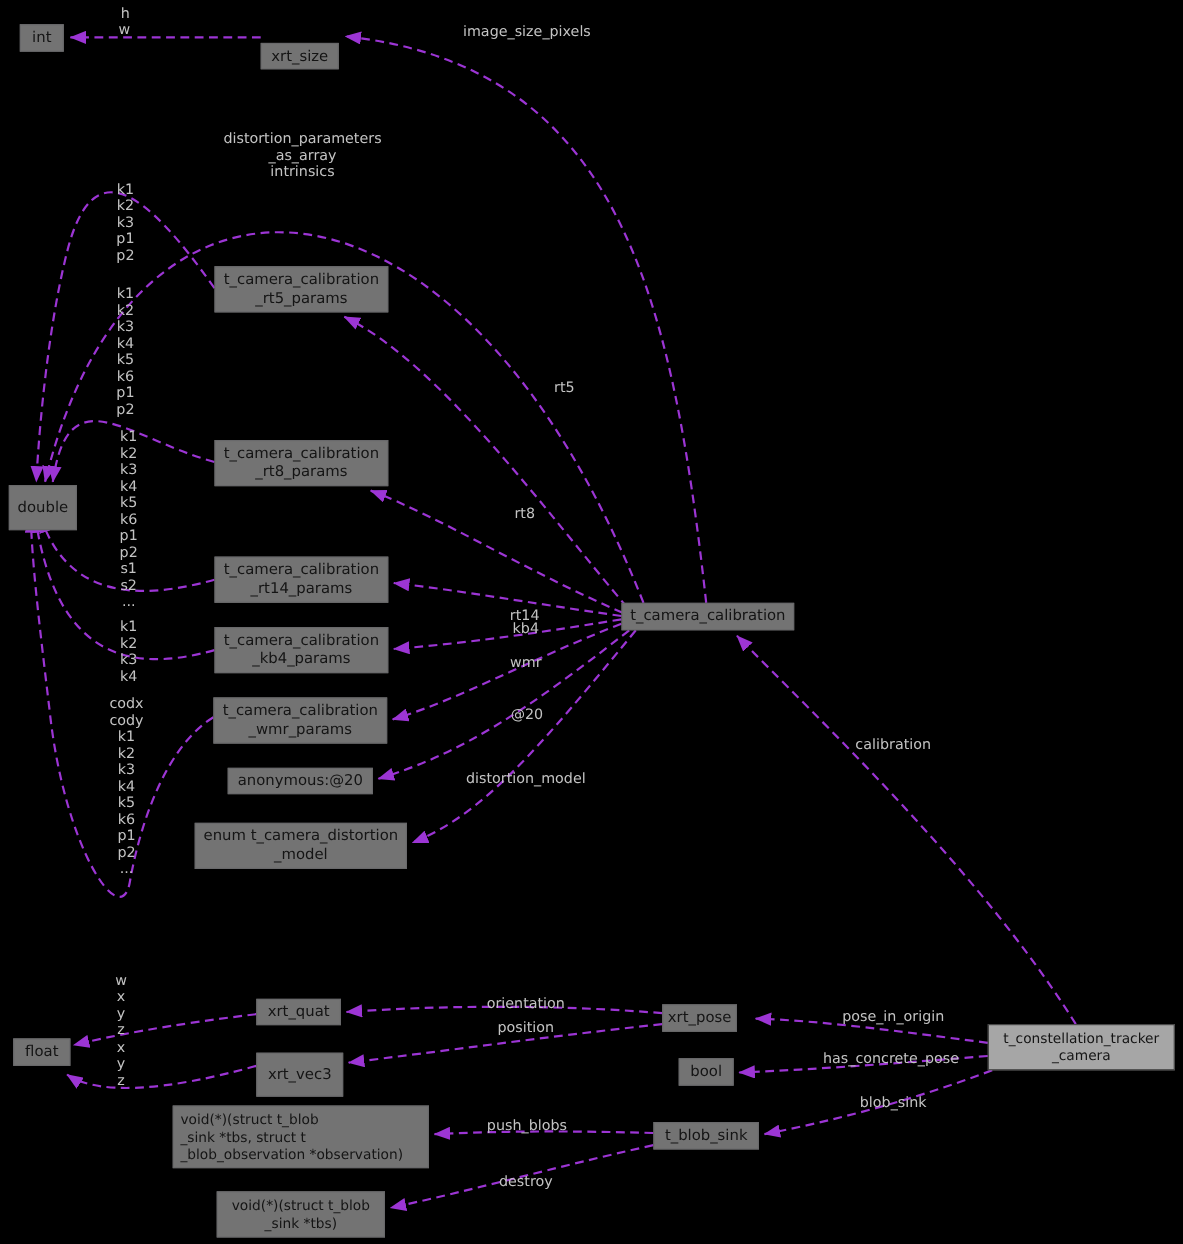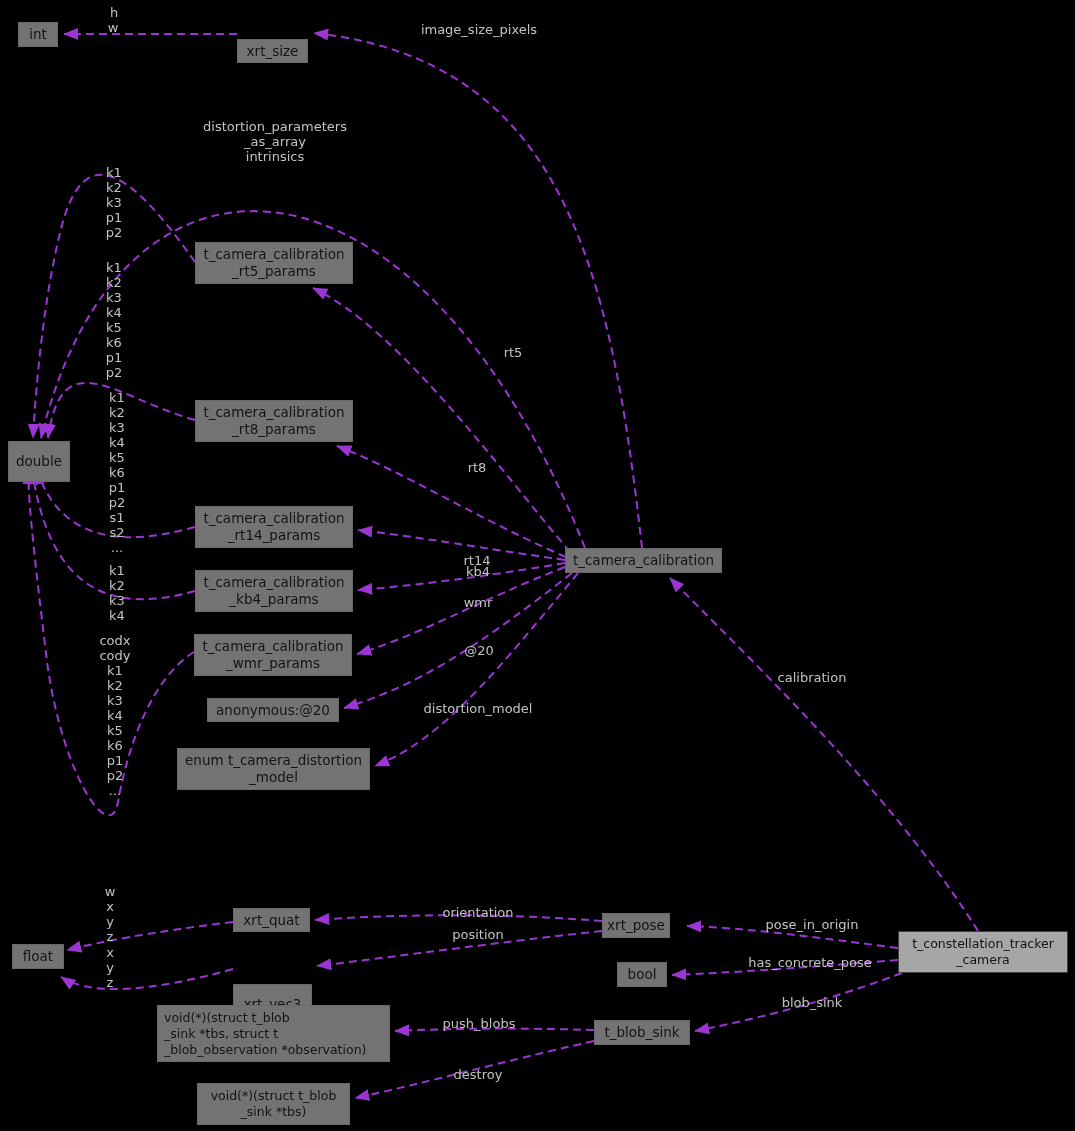--- a/index.html
+++ b/index.html
@@ -96,21 +96,21 @@
     <div class="node hl small" style="left: 898px; top: 931px; width: 170px; height: 42px;">
       <div>t_constellation_tracker</div>
       <div>_camera</div>
     </div>
     <div class="node" style="left: 12px; top: 944px; width: 52px; height: 25px;">
       <div>float</div>
     </div>
     <div class="node" style="left: 233px; top: 908px; width: 77px; height: 24px;">
       <div>xrt_quat</div>
     </div>
-    <div class="node" style="left: 233px; top: 984px; width: 79px; height: 40px;">
+    <div class="node" style="left: 233px; top: 957px; width: 79px; height: 40px;">
       <div>xrt_vec3</div>
     </div>
     <div class="node" style="left: 602px; top: 913px; width: 68px; height: 25px;">
       <div>xrt_pose</div>
     </div>
     <div class="node" style="left: 617px; top: 962px; width: 50px; height: 25px;">
       <div>bool</div>
     </div>
     <div class="node" style="left: 594px; top: 1020px; width: 96px; height: 25px;">
       <div>t_blob_sink</div>

